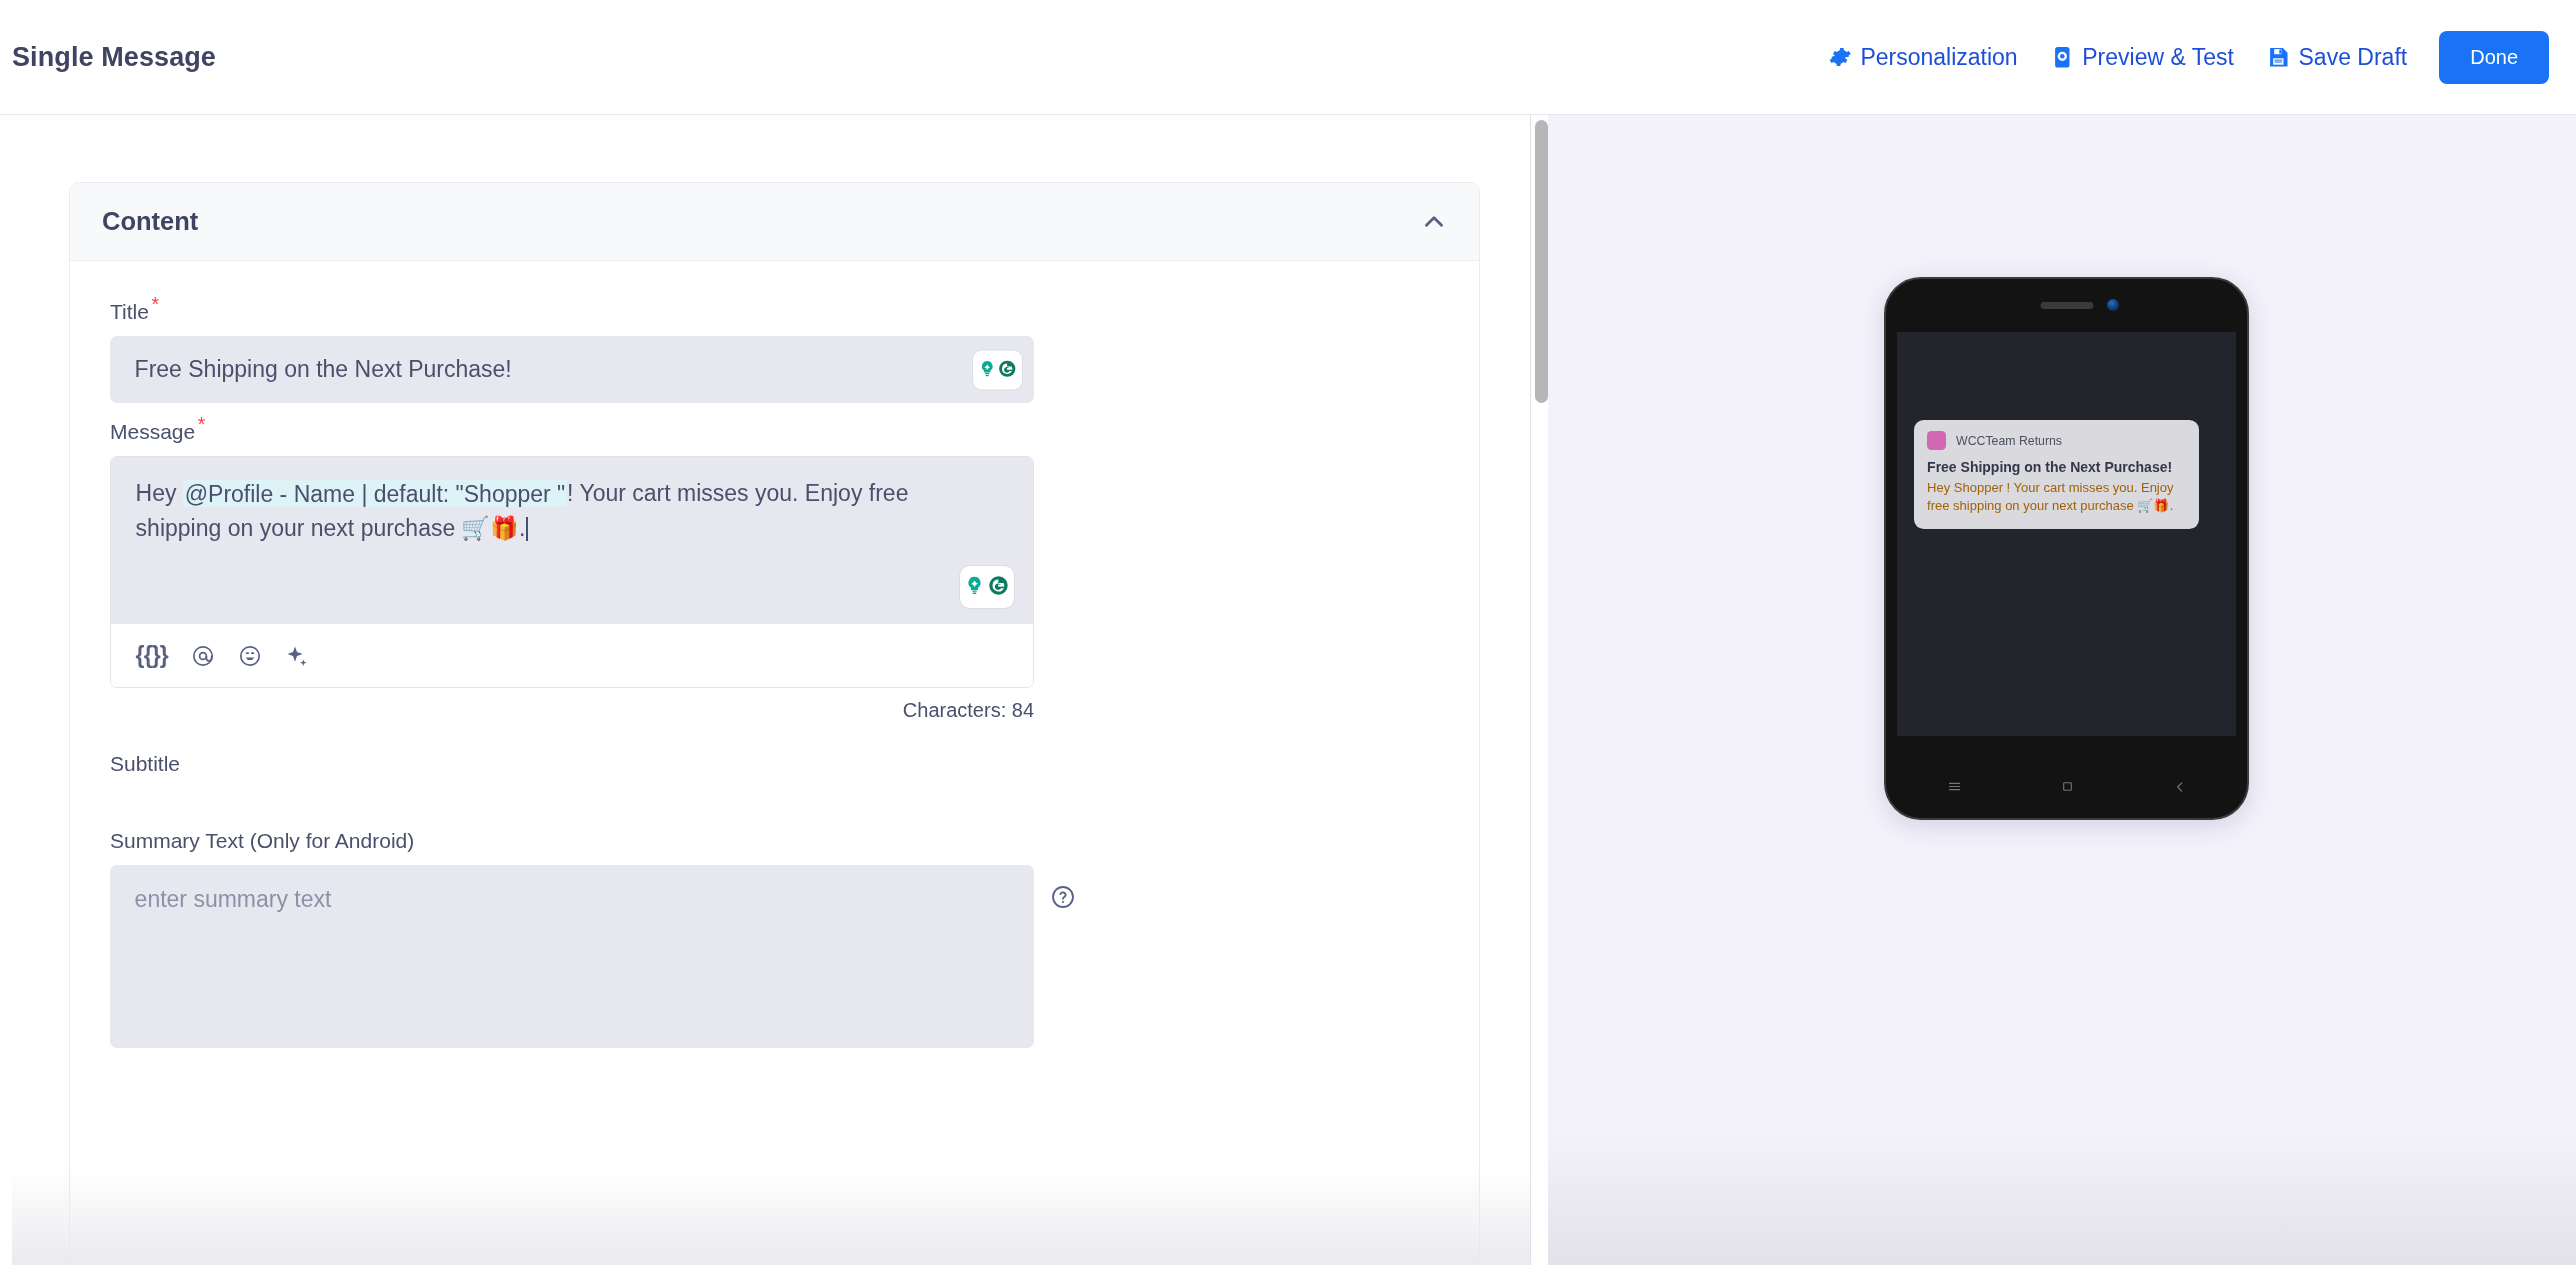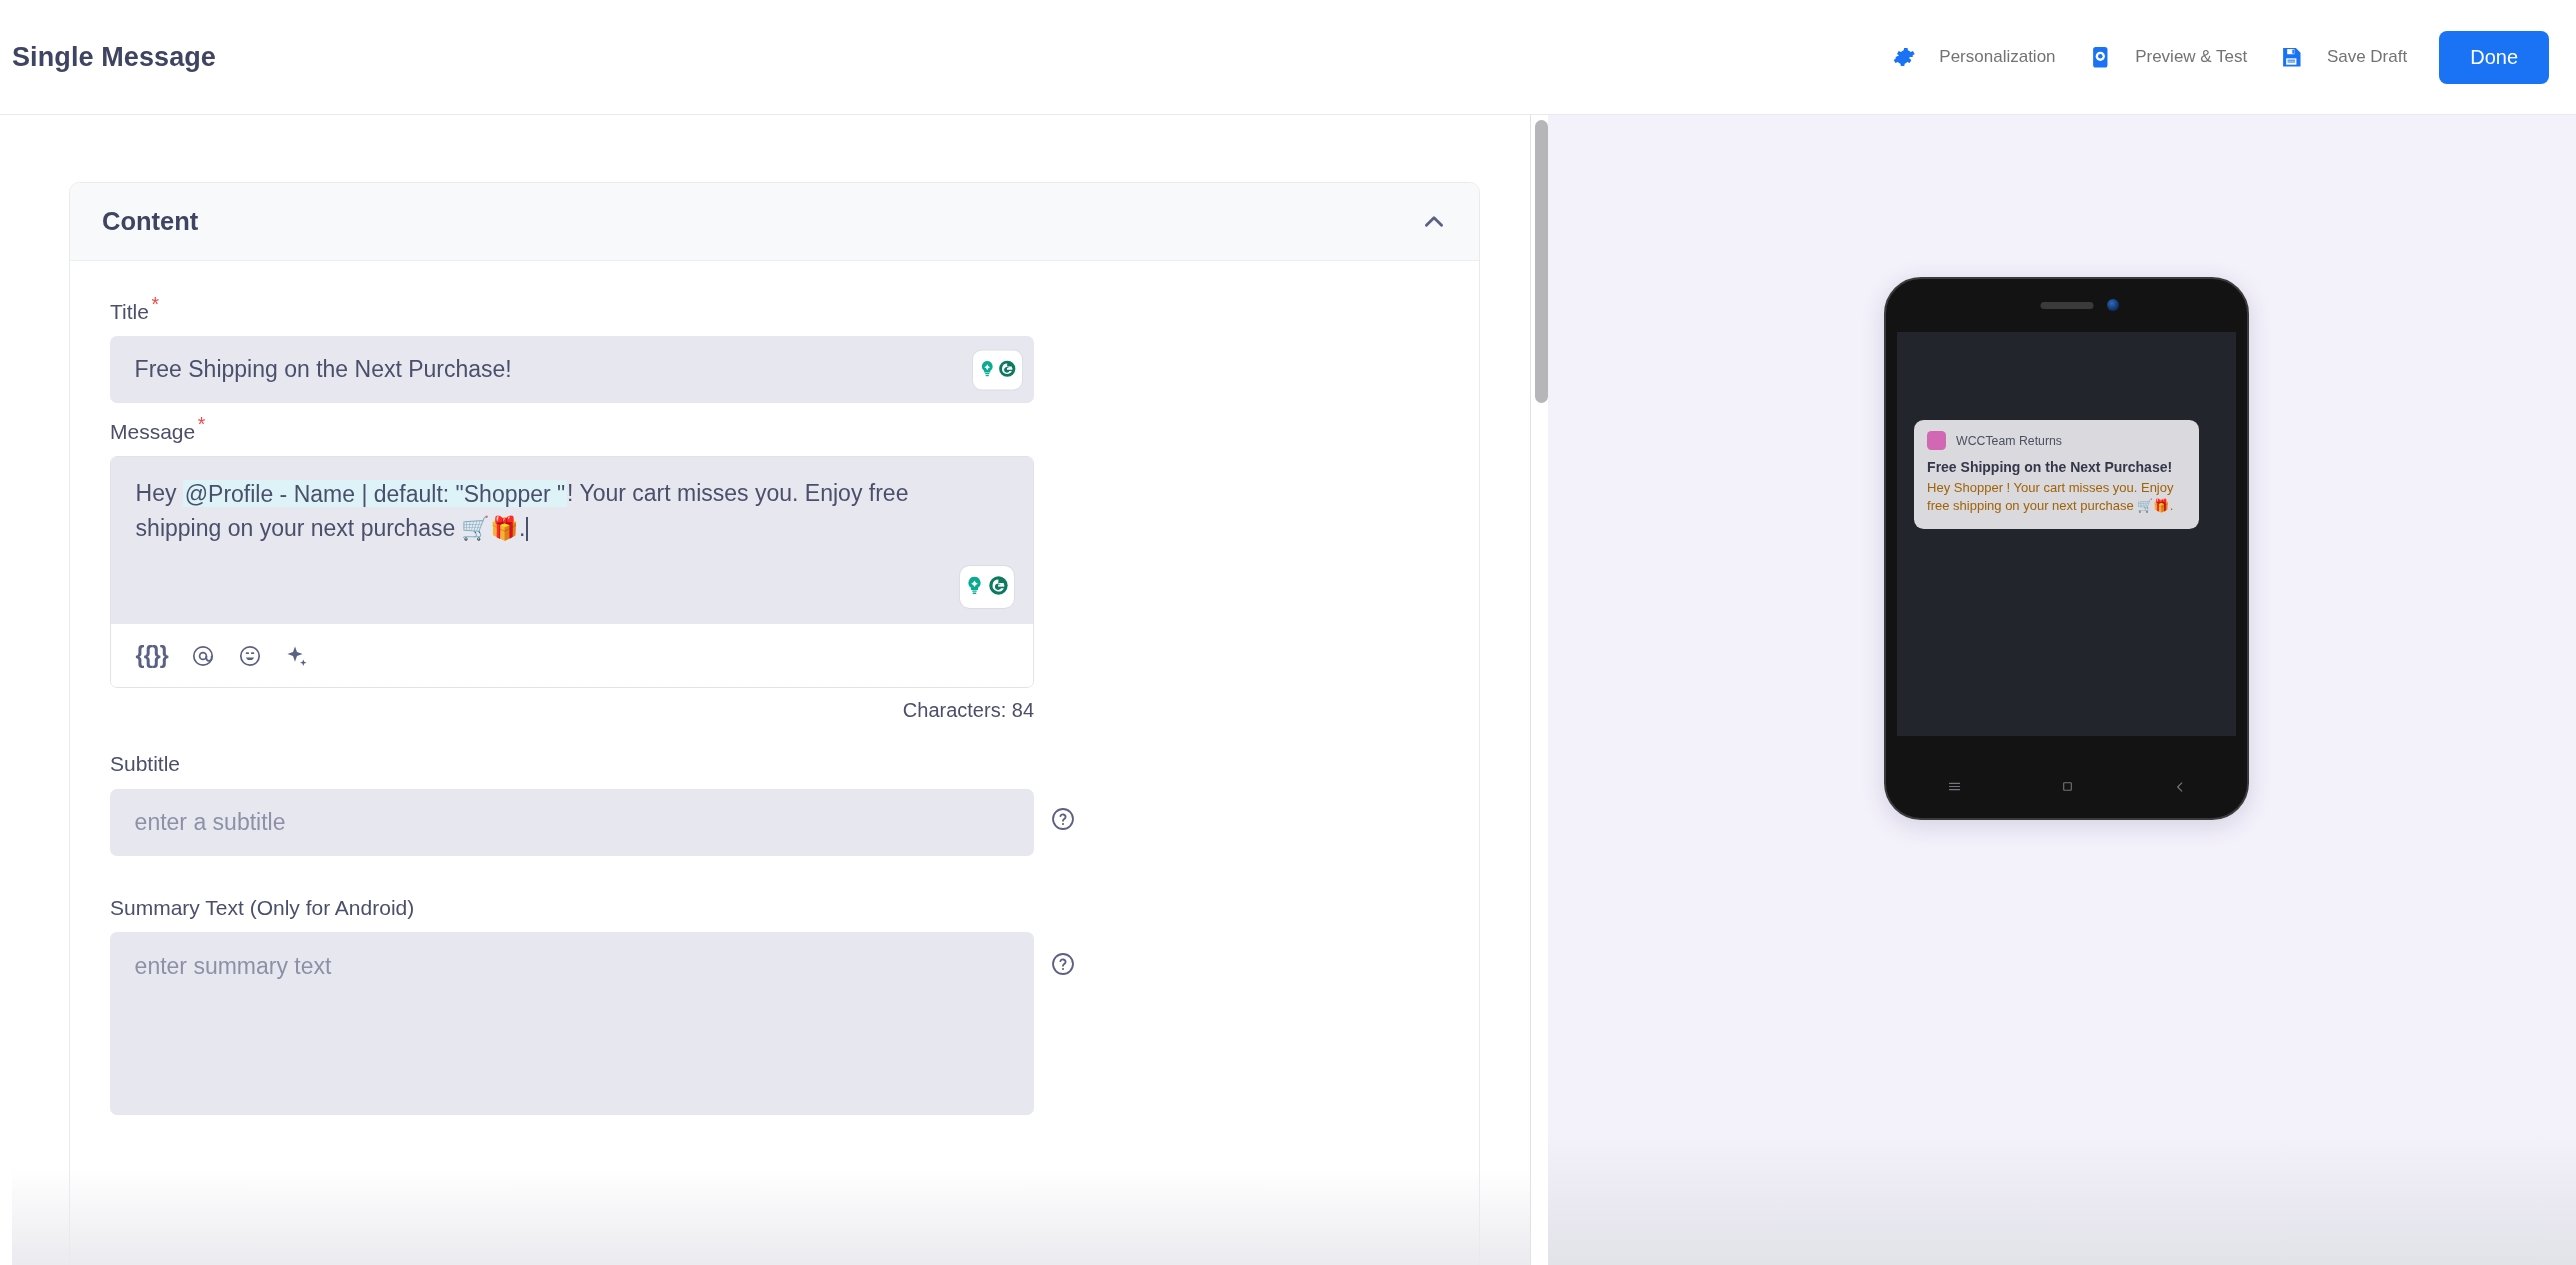--- a/index.html
+++ b/index.html
@@ -21,22 +21,22 @@
   .page-title {
     margin-left: 12px;
     font-size: 27px; font-weight: 700;
     color: #3f4462; letter-spacing: 0.1px;
   }
   .topbar-actions {
     margin-left: auto; margin-right: 27px;
     display: flex; align-items: center; gap: 0px;
   }
   .action-btn {
-    display: flex; align-items: center; gap: 23px;
-    color: #737373; font-size: 17px; font-weight: 400;
+    display: flex; align-items: center; gap: 8px;
+    color: #1d4ed8; font-size: 23px; font-weight: 400;
     padding: 8.8px 16px; cursor: pointer; white-space: nowrap;
   }
   .action-btn .ic { display: flex; align-items: center; }
   .done-btn {
     background: #1a73f5; color: #fff;
     font-size: 20px; font-weight: 500;
     border-radius: 8px;
     padding: 15px 31px; margin-left: 16px;
     cursor: pointer; white-space: nowrap;
   }
@@ -405,32 +405,20 @@
               </svg>
             </span>
           </div>
         </div>
 
         <div class="char-count">Characters: 84</div>
       </div>
 
       <div class="field-group" style="margin-bottom:40px">
         <div class="field-label">Subtitle</div>
-        <div class="input-row">
-          <div class="text-input">
-            <span class="ph">enter a subtitle</span>
-          </div>
-          <span class="help-ic" style="margin-top:17.6px">
-            <svg width="26" height="26" viewBox="0 0 24 24" fill="none" stroke="#5b6185" stroke-width="1.7">
-              <circle cx="12" cy="12" r="9.2"></circle>
-              <path d="M9.6 9.3a2.5 2.5 0 014.8.9c0 1.7-2.4 2-2.4 3.5" stroke-linecap="round"></path>
-              <circle cx="12" cy="16.6" r="1" fill="#5b6185" stroke="none"></circle>
-            </svg>
-          </span>
-        </div>
       </div>
 
       <div class="field-group">
         <div class="field-label">Summary Text (Only for Android)</div>
         <div class="input-row">
           <div class="ta-input tall">
             <span class="ph">enter summary text</span>
           </div>
           <span class="help-ic">
             <svg width="26" height="26" viewBox="0 0 24 24" fill="none" stroke="#5b6185" stroke-width="1.7">

